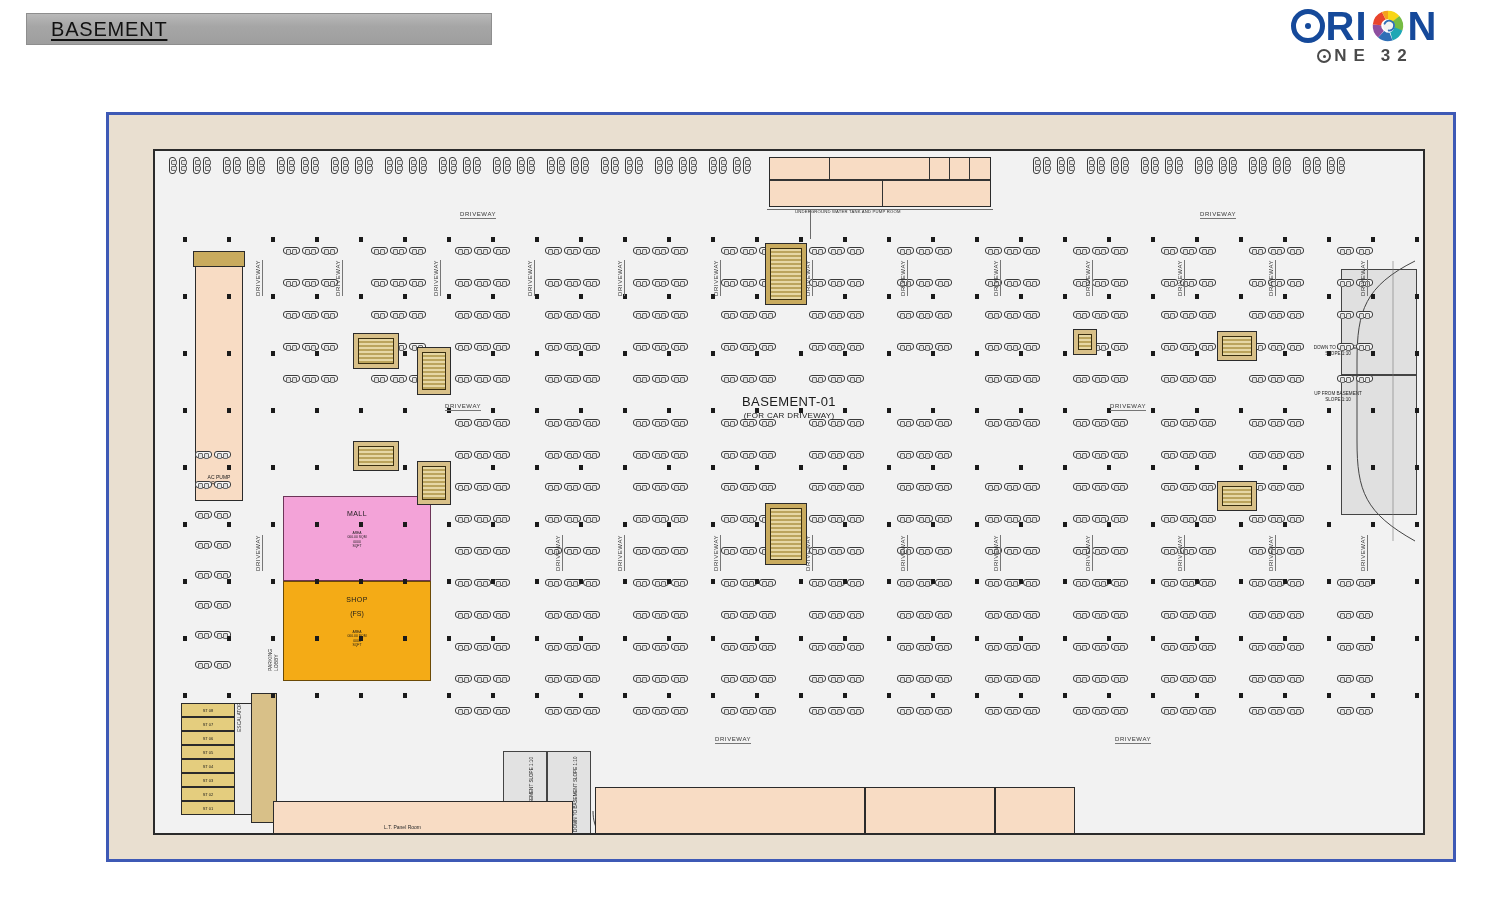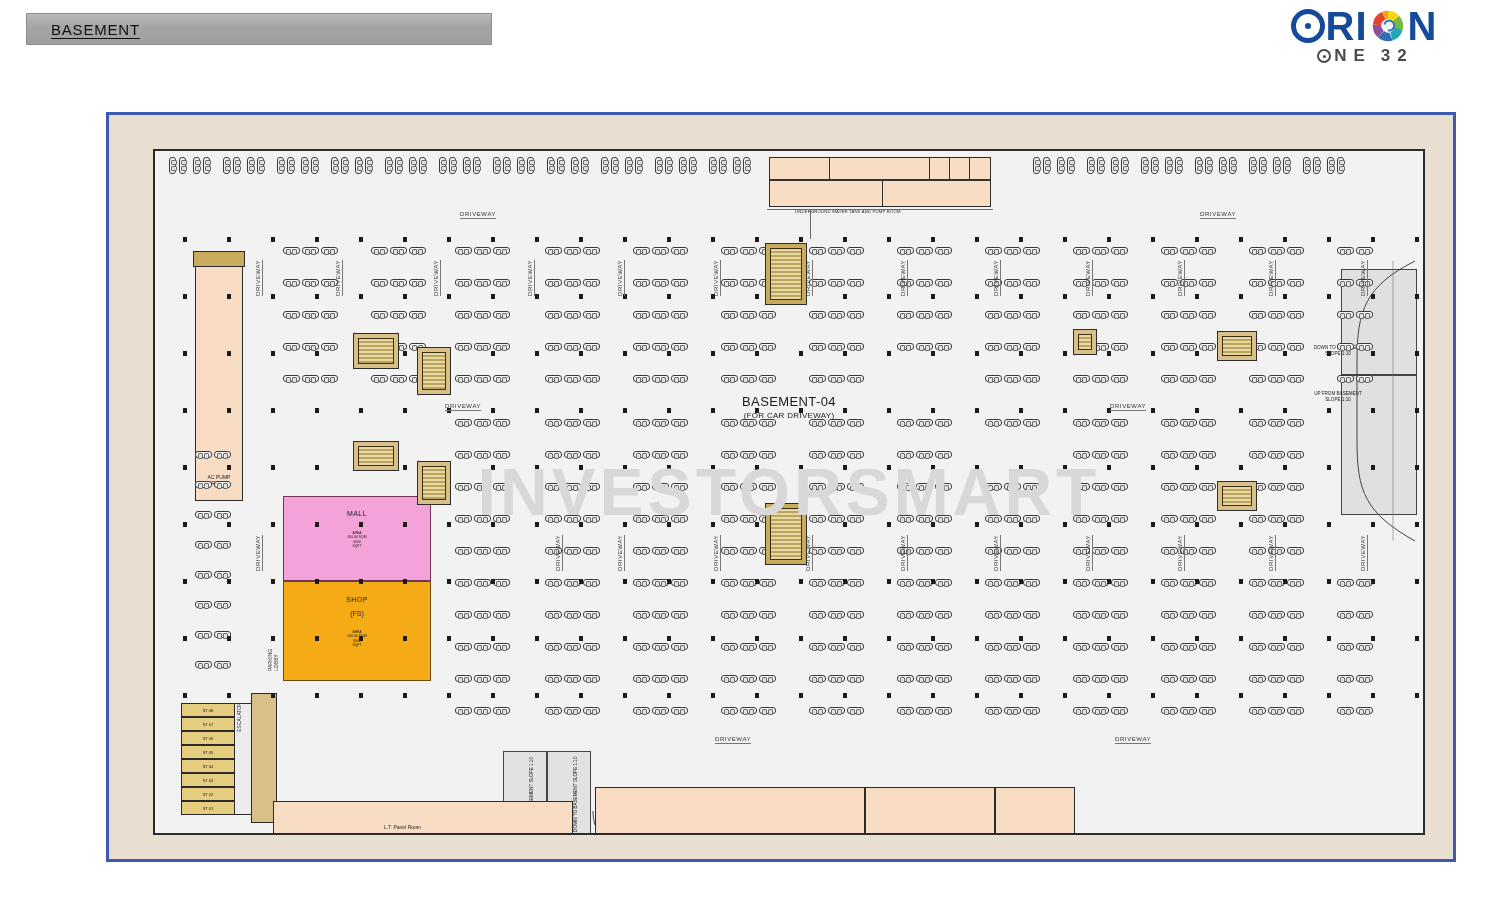--- a/index.html
+++ b/index.html
@@ -16,21 +16,21 @@
   
   .title-bar {
     position: absolute; left: 26px; top: 13px;
     width: 466px; height: 32px;
     background: linear-gradient(to bottom,#b9b9b9,#a6a6a6 40%,#9e9e9e);
     border: 1px solid #8e8e8e;
     display: flex; align-items: center;
   }
   .title-bar .label {
     margin-left: 24px;
-    font-size: 15px; letter-spacing: .8px; color: #111;
+    font-size: 20px; letter-spacing: .8px; color: #111;
     text-decoration: underline; text-underline-offset: 3px;
   }
   .brand { position: absolute; right: 36px; top: 4px; width: 200px; text-align: center; }
   .brand-row { display: flex; align-items: center; justify-content: center; height: 44px; }
   .brand-letter {
     font-size: 40px; font-weight: 700; color: #15499a;
     letter-spacing: 1px; line-height: 1; font-family: "Liberation Sans", sans-serif;
   }
   .brand-o-ring {
     width: 34px; height: 34px; border-radius: 50%;
@@ -151,24 +151,23 @@
       <span>E</span>
       <span style="width:6px"></span>
       <span>3</span>
       <span>2</span>
     </div>
   </div>
 
   <div class="frame">
     <div class="sheet" id="sheet">
 
-      <div class="watermark">INVESTORSMART</div>
 
       <div style="position:absolute;left:50%;top:243px;transform:translateX(-50%);text-align:center;z-index:6;">
-        <div style="font-size:13px;color:#1a1a1a;letter-spacing:.4px;">BASEMENT-04</div>
+        <div style="font-size:13px;color:#1a1a1a;letter-spacing:.4px;">BASEMENT-01</div>
         <div style="font-size:8px;color:#1a1a1a;margin-top:2px;letter-spacing:.3px;">(FOR CAR DRIVEWAY)</div>
       </div>
 
       <div class="room" style="left:40px;top:115px;width:48px;height:235px;">
         <div class="room-label" style="bottom:14px;font-size:5px;white-space:pre-line;">AC PUMP
 ROOM</div>
       </div>
       <div class="room tan" style="left:38px;top:100px;width:52px;height:16px;"></div>
 
       <div class="room pink" style="left:128px;top:345px;width:148px;height:85px;">

